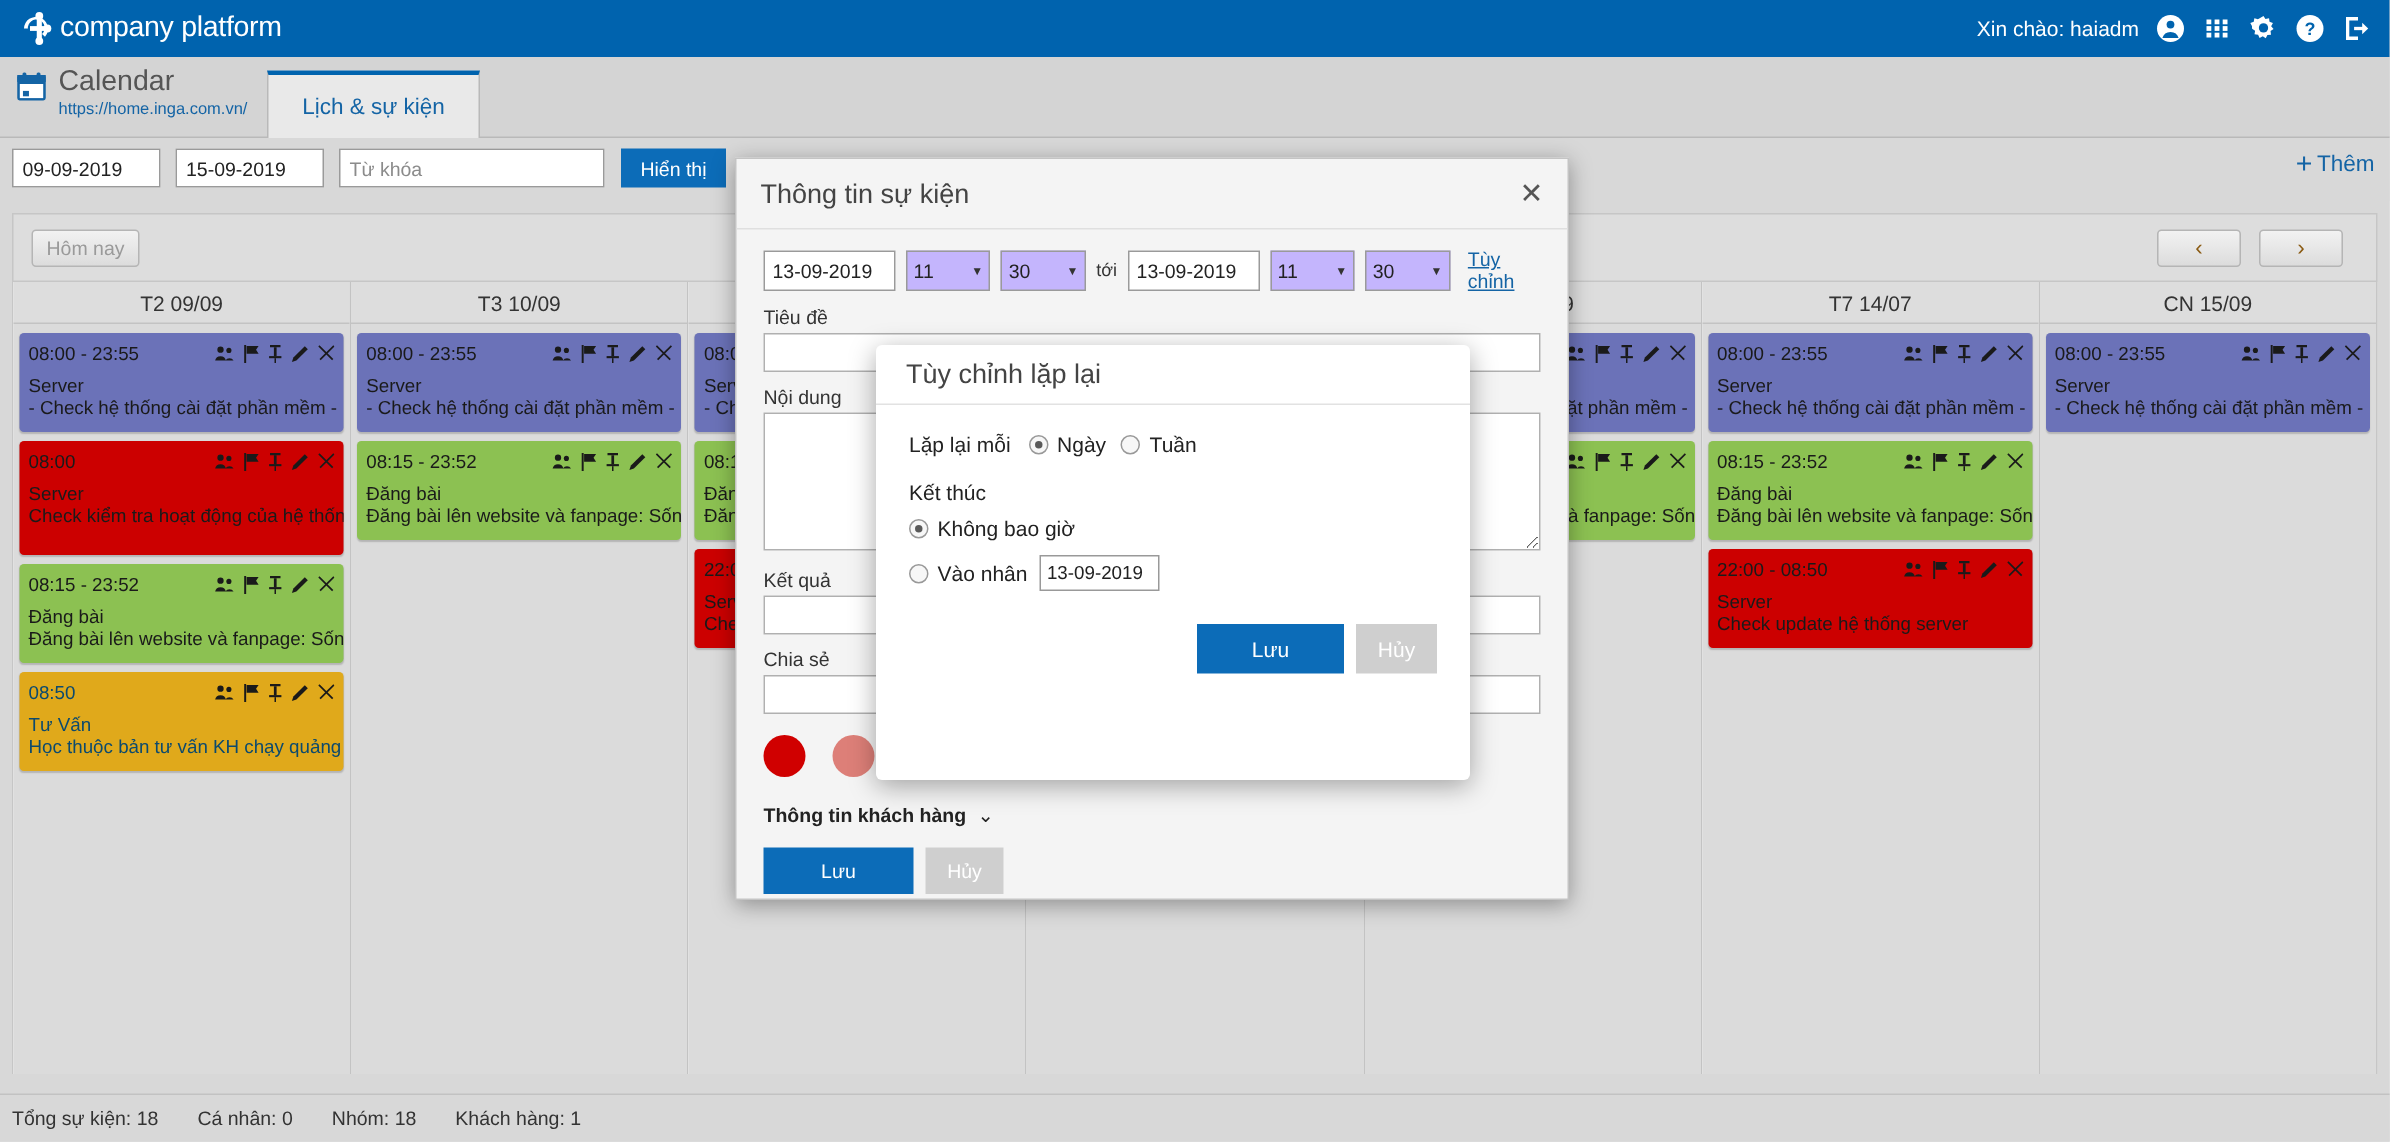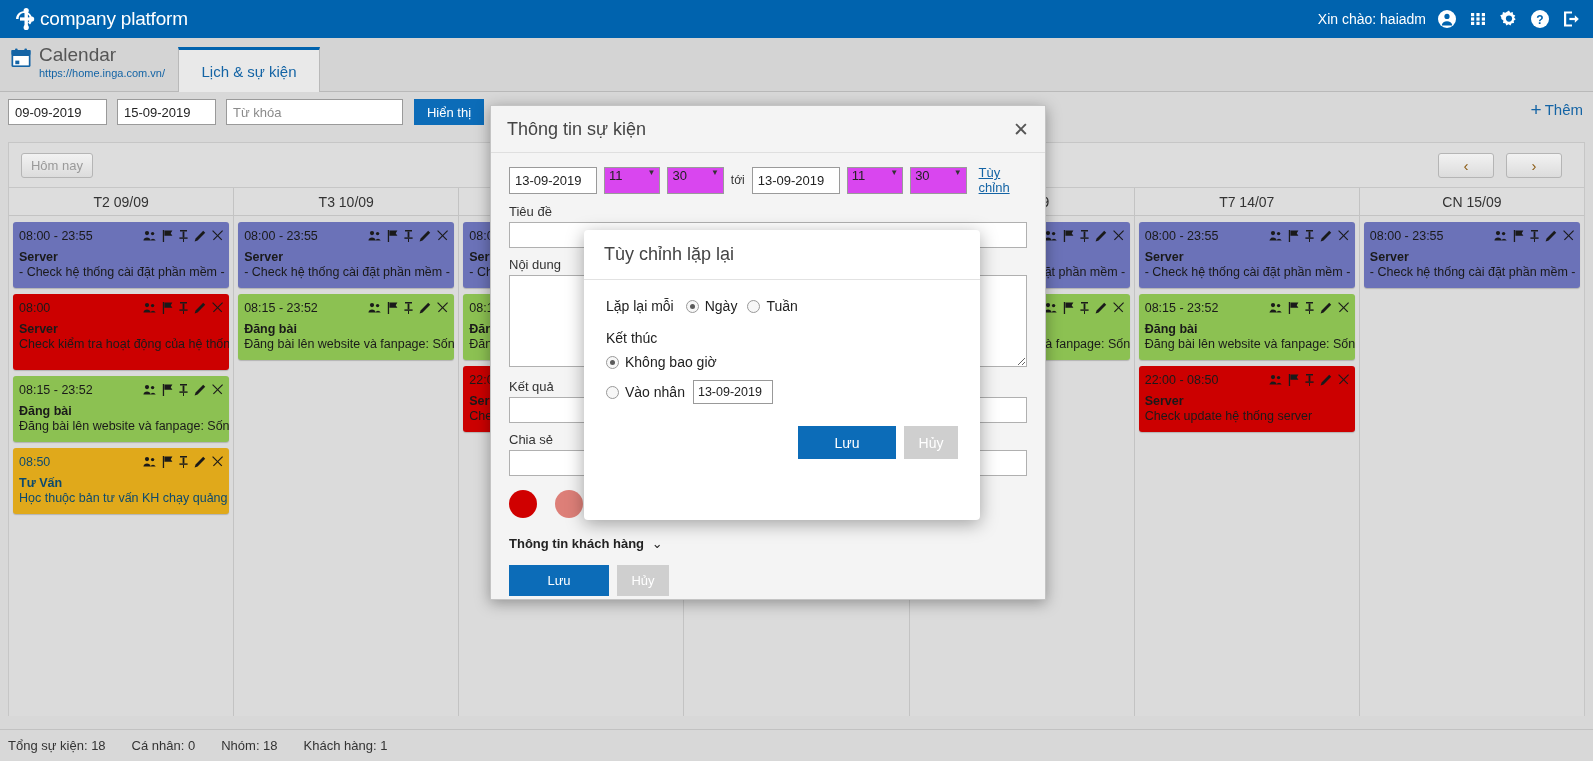--- a/index.html
+++ b/index.html
@@ -118,21 +118,21 @@
   }
   .ev {
     border-radius: 3px; margin-bottom: 6px; padding: 5px 6px 6px 6px;
     overflow: hidden; cursor: pointer;
     box-shadow: 0 1px 1px rgba(0,0,0,0.18);
   }
   .ev .evtop { display: flex; align-items: center; height: 17px; }
   .ev .evtime { font-size: 12.5px; white-space: nowrap; }
   .ev .evicons { margin-left: auto; display: flex; align-items: center; gap: 6px; }
   .ev .evicons span { font-size: 11px; line-height: 1; }
-  .ev .evtitle { font-size: 12.5px; font-weight: bold; margin-top: 6px; white-space: nowrap; }
+  .ev .evtitle { font-size: 12.5px; font-weight: normal; margin-top: 6px; white-space: nowrap; }
   .ev .evdesc { font-size: 12.5px; white-space: nowrap; margin-top: 1px; }
 
   
   #statusbar {
     position: absolute; left: 0; bottom: 0; width: 1593px; height: 32px;
     background: #d8d8d8; border-top: 1px solid #c2c2c2;
     display: flex; align-items: center; gap: 26px; padding-left: 8px;
     font-size: 13px; color: #333;
   }
 
@@ -152,22 +152,22 @@
     margin-left: auto; font-size: 19px; color: #555; cursor: pointer; line-height: 1;
   }
   #evmodal .mbody { padding: 12px 18px 0 18px; }
   .rowdt { display: flex; align-items: center; gap: 7px; }
   .dtin {
     height: 27px; border: 1px solid #9a9a9a; background: #fff;
     font-size: 13px; padding: 0 5px; font-family: "Liberation Sans", sans-serif;
     color: #222; width: 88px;
   }
   .dtsel {
-    height: 27px; border: 1px solid #9a9a9a; background: #d946ef;
-    font-size: 13px; width: 64px; display: flex; align-items: flex-start;
+    height: 27px; border: 1px solid #9a9a9a; background: #c4b5fd;
+    font-size: 13px; width: 64px; display: flex; align-items: center;
     padding: 0 4px; cursor: pointer;
   }
   .dtsel .caret { margin-left: auto; font-size: 8px; color: #333; }
   .toilbl { font-size: 12px; color: #333; }
   .tclink { color: #1464a5; text-decoration: underline; font-size: 13px; cursor: pointer; margin-left: 5px; }
   .flbl { font-size: 13px; color: #333; margin: 9px 0 3px 0; }
   .ftext {
     width: 100%; height: 26px; border: 1px solid #b0b0b0; background: #fff;
     font-size: 13px; font-family: "Liberation Sans", sans-serif; padding: 0 5px;
   }
@@ -191,21 +191,21 @@
   }
 
   
   #repmodal {
     position: absolute; left: 584px; top: 230px; width: 396px; height: 290px;
     background: #fff; border-radius: 4px;
     box-shadow: 0 4px 18px rgba(0,0,0,0.34);
     z-index: 70;
   }
   #repmodal .rhead {
-    height: 50px; border-bottom: 1px solid #e2e2e2;
+    height: 40px; border-bottom: 1px solid #e2e2e2;
     display: flex; align-items: center; padding: 0 20px;
     font-size: 18px; color: #444;
   }
   #repmodal .rbody { padding: 18px 22px 0 22px; }
   .radline { display: flex; align-items: center; font-size: 14px; color: #222; }
   .rad {
     width: 13px; height: 13px; border-radius: 50%;
     border: 1px solid #999; background: #f7f7f7; display: inline-block;
     position: relative; margin-right: 6px; flex: 0 0 13px; cursor: pointer;
   }

